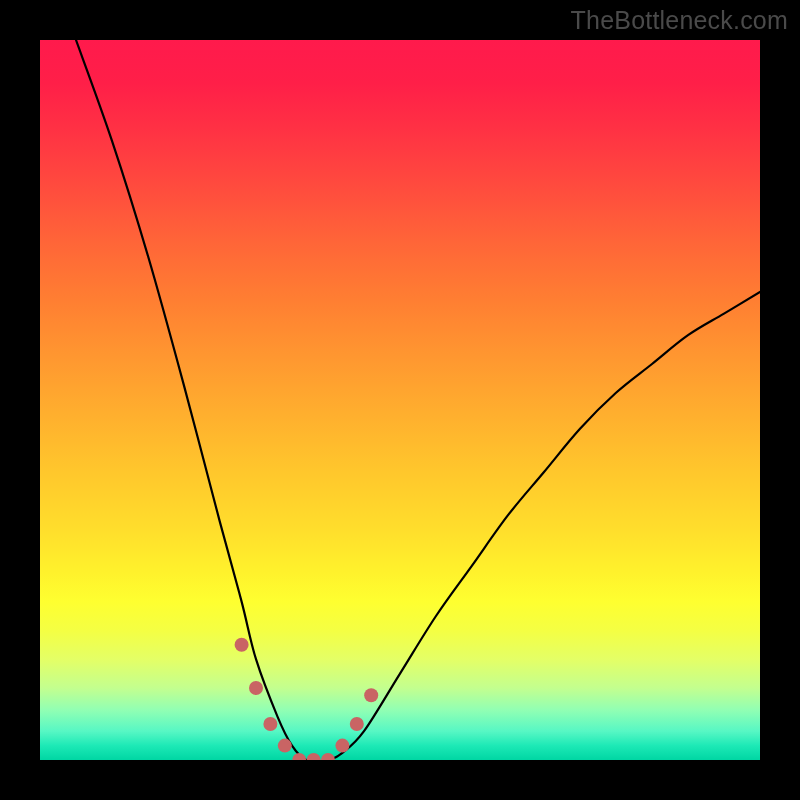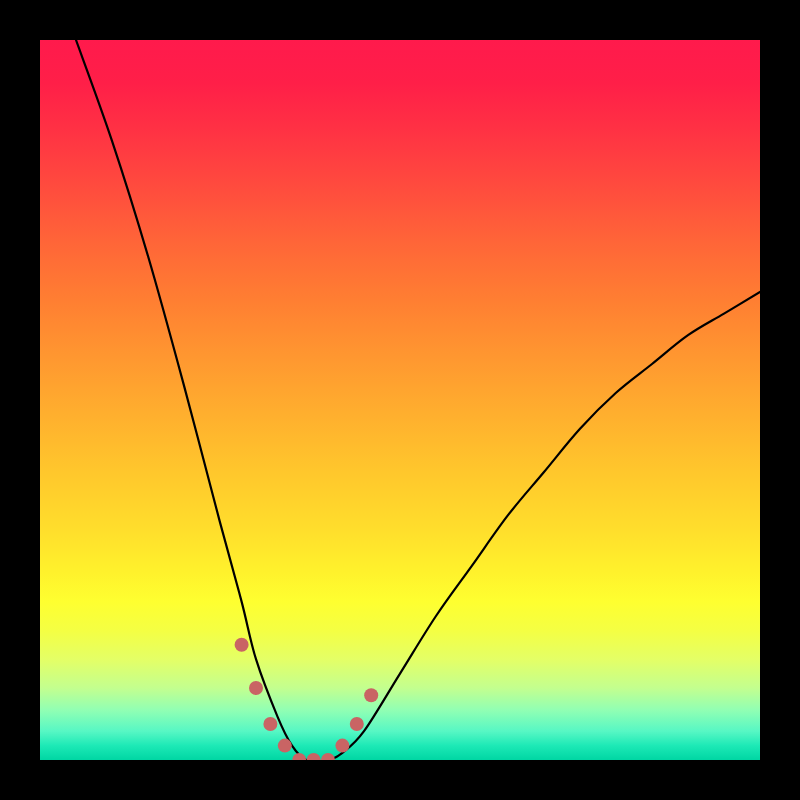--- a/index.html
+++ b/index.html
@@ -61,20 +61,21 @@
     top: 0;
     width: 720px;
     height: 720px;
   }
 </style>
 </head>
 <body>
 
 <div class="frame">
 
+  <div class="watermark">TheBottleneck.com</div>
 
   <div class="plot-area">
     <svg class="curve" viewBox="0 0 720 720" preserveAspectRatio="none">
       <path id="curve-path" fill="none" stroke="#000000" stroke-width="2.2" stroke-linecap="round" d="M 36.0 0.0 C 42.0 16.8, 60.0 64.8, 72.0 100.8 C 84.0 136.8, 96.0 175.2, 108.0 216.0 C 120.0 256.8, 132.0 301.2, 144.0 345.6 C 156.0 390.0, 170.4 446.4, 180.0 482.4 C 189.6 518.4, 195.6 538.8, 201.6 561.6 C 207.6 584.4, 210.0 600.0, 216.0 619.2 C 222.0 638.4, 231.6 662.4, 237.6 676.8 C 243.6 691.2, 247.2 698.4, 252.0 705.6 C 256.8 712.8, 260.4 717.6, 266.4 720.0 C 272.4 722.4, 282.0 721.2, 288.0 720.0 C 294.0 718.8, 296.4 717.6, 302.4 712.8 C 308.4 708.0, 314.4 704.4, 324.0 691.2 C 333.6 678.0, 348.0 652.8, 360.0 633.6 C 372.0 614.4, 384.0 594.0, 396.0 576.0 C 408.0 558.0, 420.0 542.4, 432.0 525.6 C 444.0 508.8, 456.0 490.8, 468.0 475.2 C 480.0 459.6, 492.0 446.4, 504.0 432.0 C 516.0 417.6, 528.0 402.0, 540.0 388.8 C 552.0 375.6, 564.0 363.6, 576.0 352.8 C 588.0 342.0, 600.0 333.6, 612.0 324.0 C 624.0 314.4, 636.0 303.6, 648.0 295.2 C 660.0 286.8, 672.0 280.8, 684.0 273.6 C 696.0 266.4, 714.0 255.6, 720.0 252.0"></path>
       <g id="dots-group">
           <circle cx="201.6" cy="604.8" r="7" fill="#c96464"></circle>
           <circle cx="216.0" cy="648.0" r="7" fill="#c96464"></circle>
           <circle cx="230.4" cy="684.0" r="7" fill="#c96464"></circle>
           <circle cx="244.8" cy="705.6" r="7" fill="#c96464"></circle>
           <circle cx="259.2" cy="720.0" r="7" fill="#c96464"></circle>

